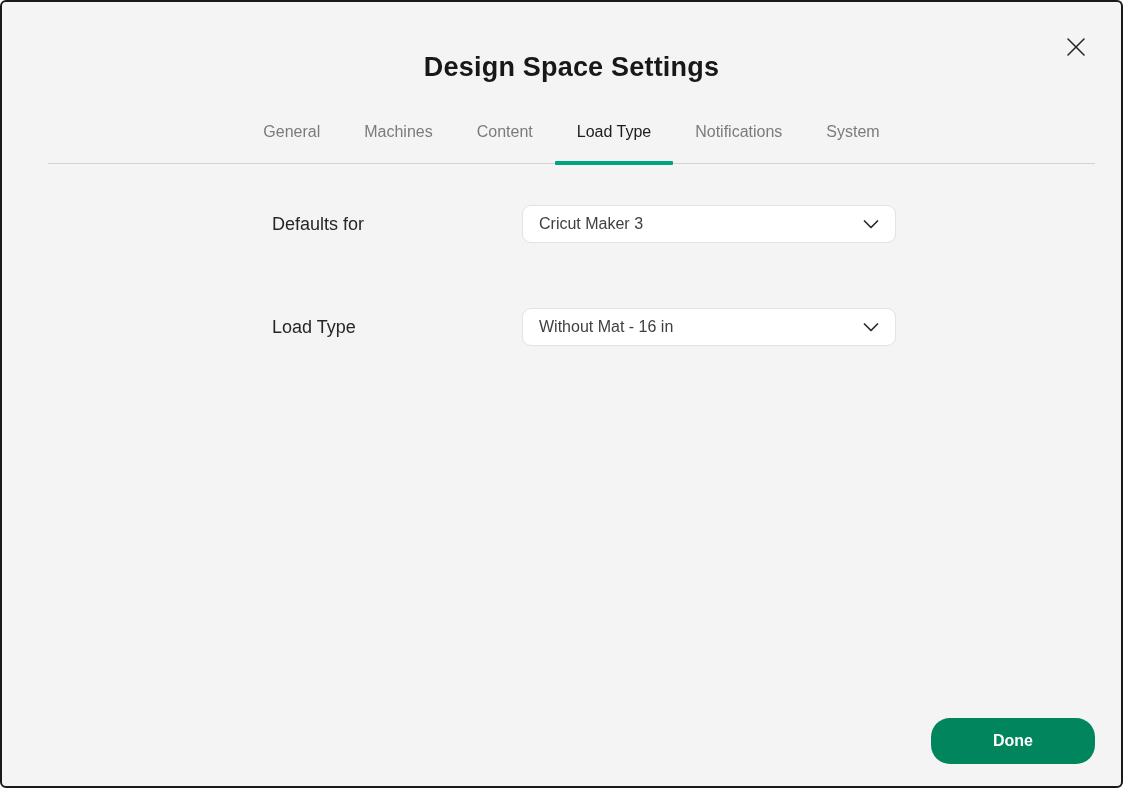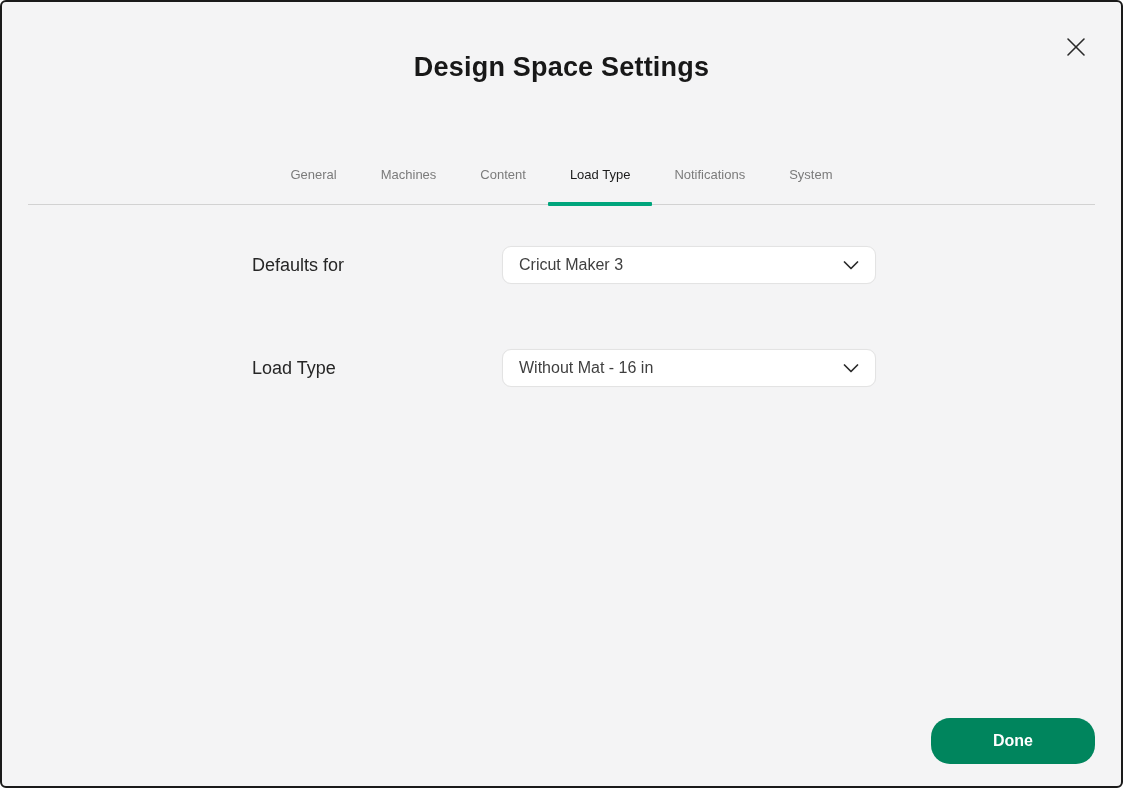--- a/index.html
+++ b/index.html
@@ -11,20 +11,21 @@
   }
   .dialog {
     position: relative;
     width: 1123px;
     height: 788px;
     box-sizing: border-box;
     background: #f4f4f5;
     border: 2px solid #1a1a1a;
     border-radius: 6px;
     overflow: hidden;
+    padding-left: 20px;
   }
   
   .dialog-title {
     margin: 0;
     padding-top: 50px;
     text-align: center;
     font-size: 27px;
     font-weight: 700;
     letter-spacing: 0.2px;
     color: #181818;
@@ -47,28 +48,27 @@
   .tabbar {
     margin: 0 26px;
     padding-top: 40px;
     border-bottom: 1px solid #d2d2d2;
     display: flex;
     justify-content: center;
   }
   .tab {
     position: relative;
     padding: 0 22px 22px 22px;
-    font-size: 13px;
+    font-size: 16px;
     color: #7b7b7b;
     cursor: pointer;
     white-space: nowrap;
     background: transparent;
     border: none;
     font-family: inherit;
-    margin-top: 44px;
   }
   .tab.active {
     color: #1c1c1c;
     font-weight: 500;
   }
   .tab.active::after {
     content: "";
     position: absolute;
     left: 0;
     right: 0;

